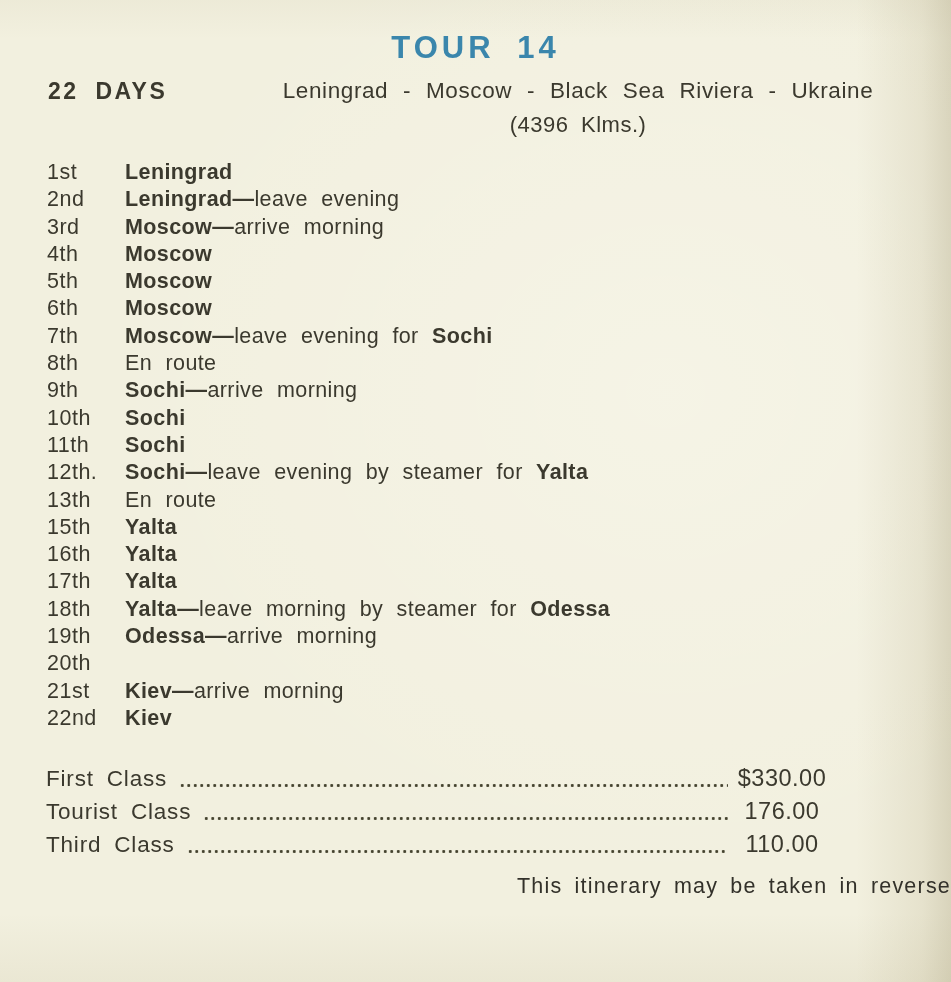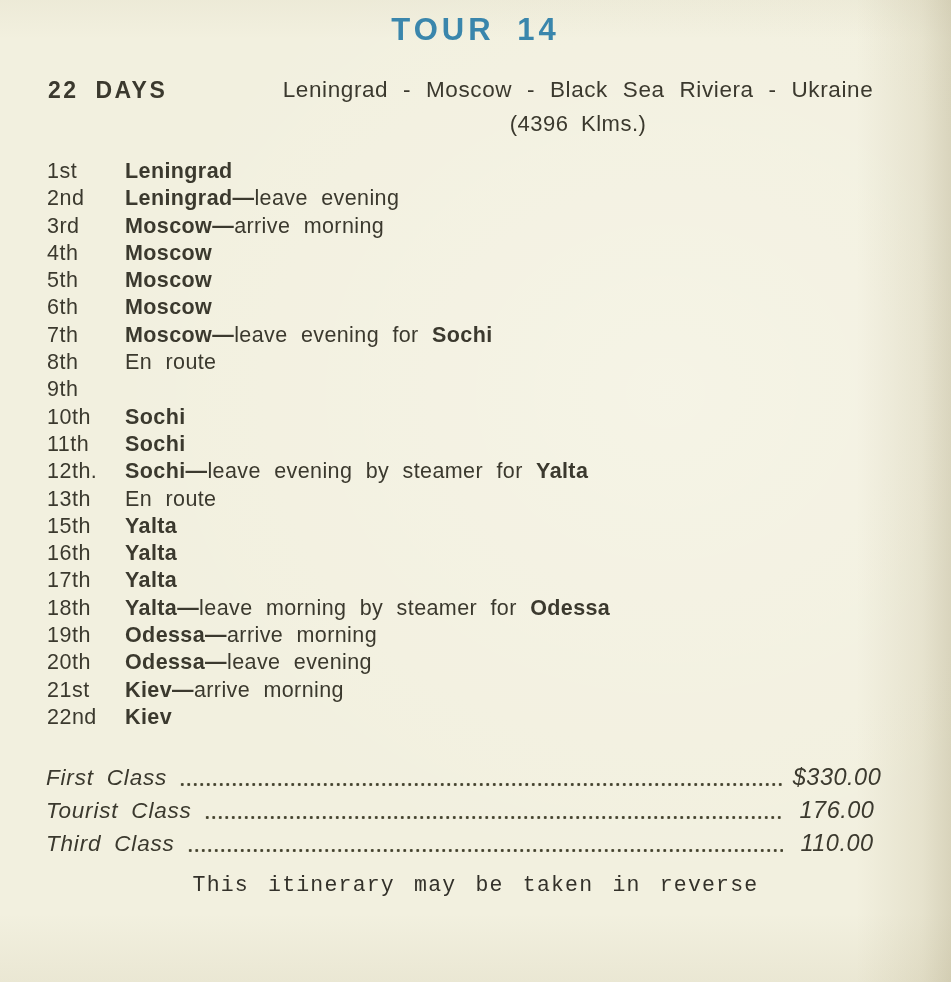--- a/index.html
+++ b/index.html
@@ -18,32 +18,32 @@
     background:
       linear-gradient(to right, rgba(0,0,0,0) 90%, rgba(165,152,108,0.16) 97%, rgba(150,138,95,0.28) 100%),
       linear-gradient(to bottom, rgba(0,0,0,0) 93%, rgba(165,152,108,0.10) 100%),
       linear-gradient(to bottom, rgba(170,158,115,0.07) 0%, rgba(0,0,0,0) 4%),
       radial-gradient(ellipse at 70% 40%, rgba(255,255,250,0.25), rgba(0,0,0,0) 60%),
       var(--paper);
     color:var(--ink);
     font-family:"Liberation Sans",sans-serif;
   }
   .tour-title{
-    padding-top:12px;
+    padding-top:30px;
     text-align:center;
     color:var(--blue);
     font-size:31px;
     font-weight:bold;
     letter-spacing:4px;
     word-spacing:10px;
   }
   .header{
     display:flex;
     align-items:flex-start;
-    margin-top:29px;
+    margin-top:12px;
     padding:0 48px 0 48px;
   }
   .duration{
     flex:0 0 205px;
     font-size:23px;
     font-weight:bold;
     letter-spacing:2.5px;
     word-spacing:8px;
   }
   .route-block{
@@ -75,23 +75,22 @@
     flex:0 0 78px;
     letter-spacing:0.5px;
   }
   .it-desc{
     margin-left:0;
     letter-spacing:0.4px;
     word-spacing:7px;
   }
   .seg-bold{font-weight:bold;}
   .prices{
-    margin:30px 64px 0 46px;
+    margin:30px 119px 0 46px;
     font-size:22.5px;
-    font-style:italic;
   }
   .price-row{
     display:flex;
     align-items:baseline;
     line-height:33px;
   }
   .price-label{
     white-space:nowrap;
     letter-spacing:0.8px;
     word-spacing:6px;
@@ -109,22 +108,22 @@
   .price-amount{
     flex:0 0 auto;
     min-width:100px;
     text-align:center;
     white-space:nowrap;
     font-size:23.5px;
     letter-spacing:0.5px;
   }
   .note{
     margin-top:13px;
-    text-align:center;
-    font-family:Liberation Mono, monospace;
+    text-align:right;
+    font-family:Liberation Sans, sans-serif;
     font-size:21.5px;
     letter-spacing:1.2px;
     word-spacing:5px;
     color:#33312a;
   }
 </style>
 </head>
 <body>
 
 <div class="page">
@@ -167,20 +166,21 @@
       <div class="it-row">
         <span class="it-day">7th</span>
         <span class="it-desc"><span class="seg-bold">Moscow—</span><span class="seg-reg">leave evening for </span><span class="seg-bold">Sochi</span></span>
       </div>
       <div class="it-row">
         <span class="it-day">8th</span>
         <span class="it-desc"><span class="seg-reg">En route</span></span>
       </div>
       <div class="it-row">
         <span class="it-day">9th</span>
+        <span class="it-desc"><span class="seg-bold">Sochi—</span><span class="seg-reg">arrive morning</span></span>
       </div>
       <div class="it-row">
         <span class="it-day">10th</span>
         <span class="it-desc"><span class="seg-bold">Sochi</span></span>
       </div>
       <div class="it-row">
         <span class="it-day">11th</span>
         <span class="it-desc"><span class="seg-bold">Sochi</span></span>
       </div>
       <div class="it-row">
@@ -206,21 +206,20 @@
       <div class="it-row">
         <span class="it-day">18th</span>
         <span class="it-desc"><span class="seg-bold">Yalta—</span><span class="seg-reg">leave morning by steamer for </span><span class="seg-bold">Odessa</span></span>
       </div>
       <div class="it-row">
         <span class="it-day">19th</span>
         <span class="it-desc"><span class="seg-bold">Odessa—</span><span class="seg-reg">arrive morning</span></span>
       </div>
       <div class="it-row">
         <span class="it-day">20th</span>
-        <span class="it-desc"><span class="seg-bold">Odessa—</span><span class="seg-reg">leave evening</span></span>
       </div>
       <div class="it-row">
         <span class="it-day">21st</span>
         <span class="it-desc"><span class="seg-bold">Kiev—</span><span class="seg-reg">arrive morning</span></span>
       </div>
       <div class="it-row">
         <span class="it-day">22nd</span>
         <span class="it-desc"><span class="seg-bold">Kiev</span></span>
       </div>
     </div>

